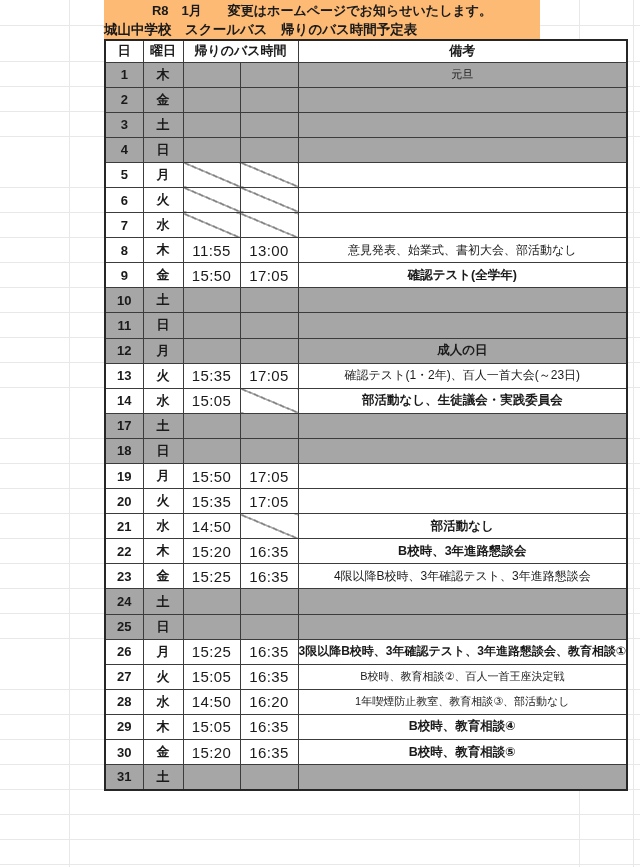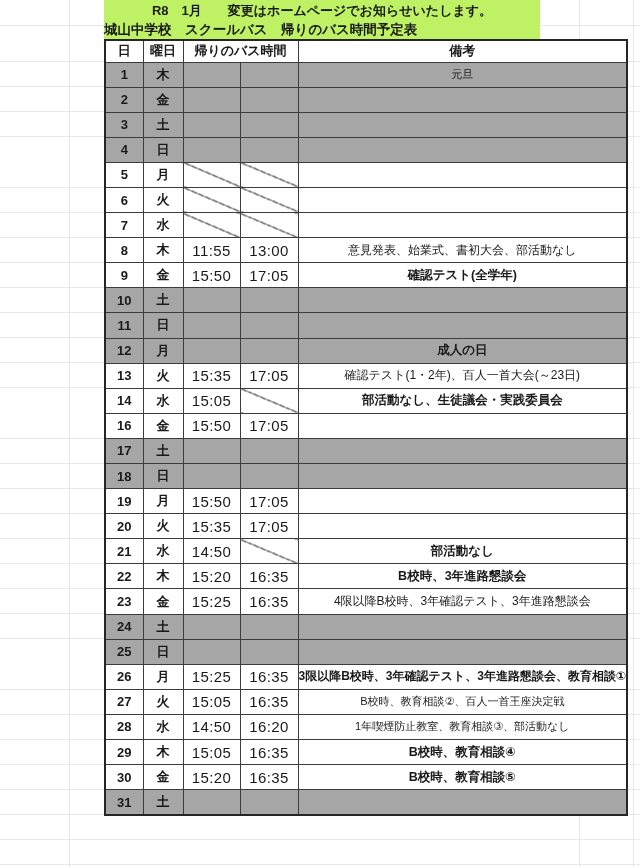--- a/index.html
+++ b/index.html
@@ -18,21 +18,21 @@
   .hgrid{
     position:absolute;left:0;top:36.9px;width:100%;height:830px;z-index:0;
     background:repeating-linear-gradient(to bottom,
       transparent 0, transparent 24.1px, var(--grid) 24.1px, var(--grid) 25.1px);
   }
   .hline-top{position:absolute;top:25px;left:0;width:100%;height:1px;background:var(--grid);z-index:0;}
   .vline{position:absolute;top:0;height:867px;width:1px;background:var(--grid);z-index:0;}
   .v1{left:69px;} .v2{left:579px;} .v3{left:633px;}
 
   
-  .titles{position:absolute;left:104px;top:0;width:436px;height:39px;background:#bef264;z-index:2;}
+  .titles{position:absolute;left:104px;top:0;width:436px;height:39px;background:#fdba74;z-index:2;}
   .title1{height:21px;line-height:21px;text-align:center;font-size:13px;font-weight:700;white-space:pre;}
   .title2{height:18px;line-height:18px;text-align:left;font-size:13.5px;font-weight:700;white-space:pre;}
 
   
   table.sched{
     position:absolute;left:104px;top:39px;z-index:1;background:#fff;
     border-collapse:collapse;table-layout:fixed;border:2px solid var(--outer);
   }
   .sched th,.sched td{
     border:1px solid var(--border);padding:0;text-align:center;vertical-align:middle;
@@ -178,27 +178,20 @@
       <td class="c-t">17:05</td>
       <td class="c-r r-sm">確認テスト(1・2年)、百人一首大会(～23日)</td>
     </tr>
         <tr>
       <td class="c-day">14</td>
       <td class="c-wd">水</td>
       <td class="c-t">15:05</td>
       <td class="c-t diag"></td>
       <td class="c-r r-lg">部活動なし、生徒議会・実践委員会</td>
     </tr>
-        <tr>
-      <td class="c-day">16</td>
-      <td class="c-wd">金</td>
-      <td class="c-t">15:50</td>
-      <td class="c-t">17:05</td>
-      <td class="c-r r-lg"></td>
-    </tr>
         <tr class="gray">
       <td class="c-day">17</td>
       <td class="c-wd">土</td>
       <td class="c-t diag"></td>
       <td class="c-t diag"></td>
       <td class="c-r r-lg"></td>
     </tr>
         <tr class="gray">
       <td class="c-day">18</td>
       <td class="c-wd">日</td>

